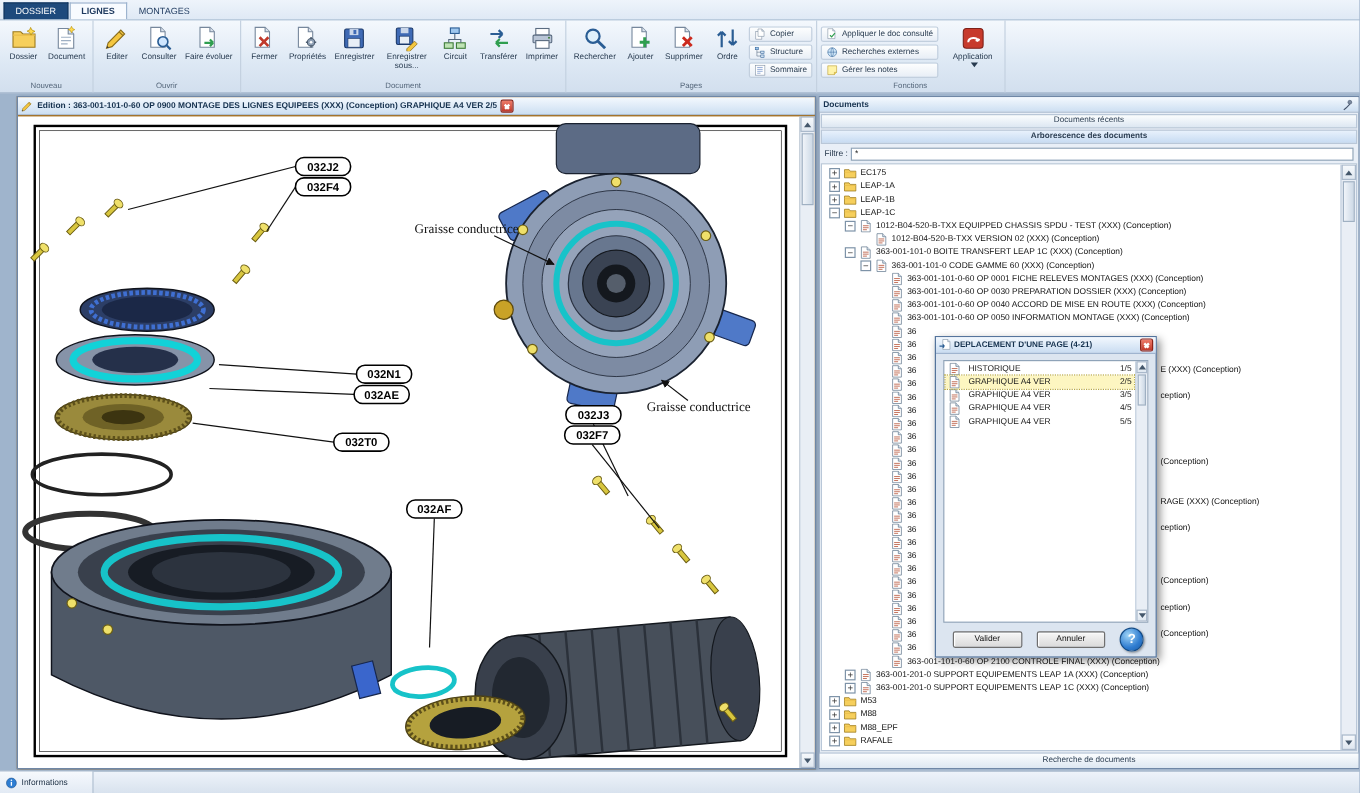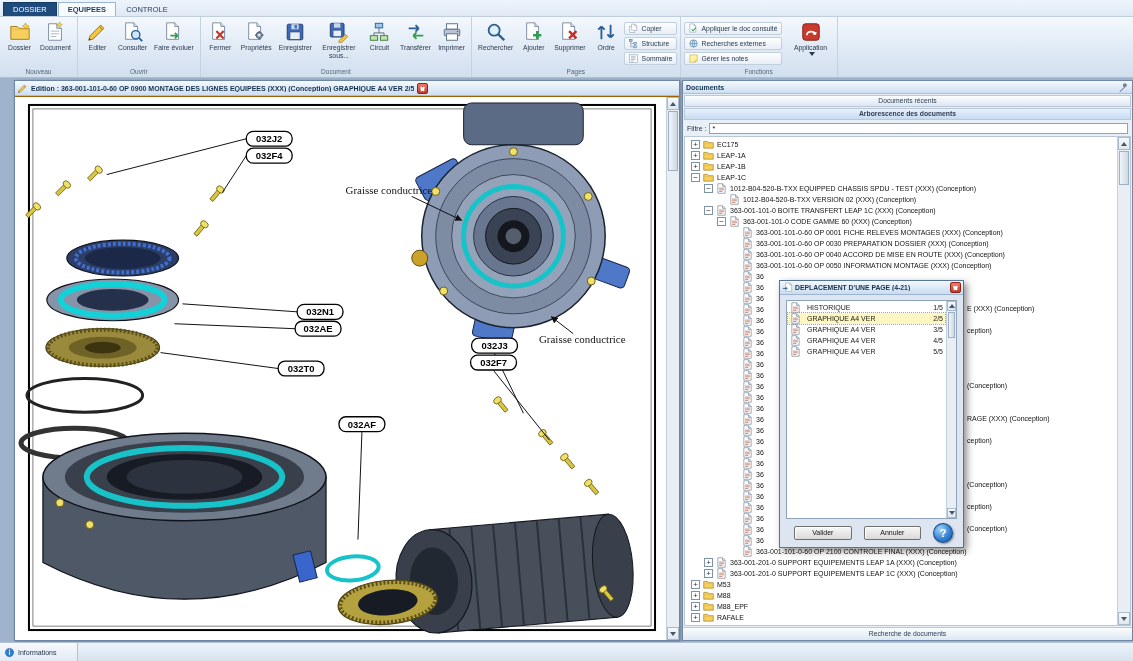--- a/index.html
+++ b/index.html
@@ -219,22 +219,22 @@
 <symbol id="i-movepage" viewBox="0 0 24 24">
         <path d="M8 2h9l4 4v14H8z" fill="#fff" stroke="#76879c"></path>
         <path d="M17 2v4h4" fill="#dce4ee" stroke="#76879c"></path>
         <path d="M2 14h9m0 0l-3-3m3 3l-3 3" stroke="#2a5d94" stroke-width="2" fill="none"></path>
       </symbol>
 </defs>
 </svg>
 
 <div class="tabstrip">
   <div class="tab file">DOSSIER</div>
-  <div class="tab active">EQUIPEES</div>
-  <div class="tab">CONTROLE</div>
+  <div class="tab active">LIGNES</div>
+  <div class="tab">MONTAGES</div>
 </div>
 
 <div class="ribbon">
   <div class="rgroup">
     <div class="rbody">
       <div class="bigbtn">
           <svg class="ico">
             <use href="#i-foldernew"></use>
           </svg>
           <span class="blabel">Dossier</span>

